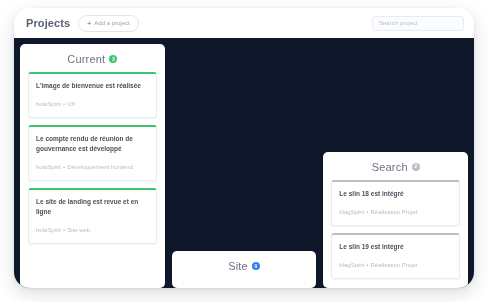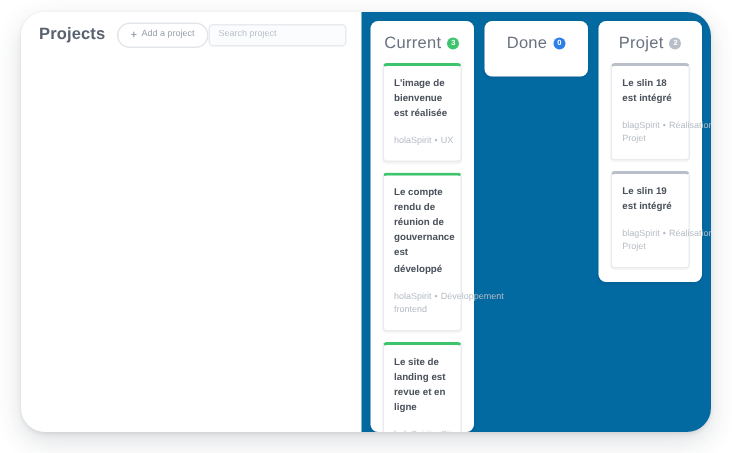--- a/index.html
+++ b/index.html
@@ -21,21 +21,21 @@
     left: 14px;
     top: 8px;
     width: 460px;
     height: 280px;
     background: #ffffff;
     border-radius: 16px;
     box-shadow: 0 6px 18px rgba(40,48,60,0.16),
                 0 1px 3px rgba(40,48,60,0.10);
     overflow: hidden;
     display: flex;
-    flex-direction: row;
+    flex-direction: column;
   }
 
   
   .topbar {
     height: 30px;
     flex: 0 0 30px;
     background: #ffffff;
     display: flex;
     align-items: center;
     padding: 0 10px 0 12px;
@@ -81,23 +81,23 @@
     padding: 0 6px;
     box-sizing: border-box;
     outline: none;
     font-family: "Liberation Sans", sans-serif;
   }
   .search-box::placeholder { color: #b9bfc8; }
 
   
   .board {
     flex: 1 1 auto;
-    background: #0369a1;
-    display: flex;
-    align-items: flex-start;
+    background: #0f172a;
+    display: flex;
+    align-items: flex-end;
     gap: 7px;
     padding: 6px 6px 0 6px;
     box-sizing: border-box;
     overflow: hidden;
   }
   .column {
     flex: 1 1 0;
     min-width: 0;
     background: #ffffff;
     border-radius: 5px;
@@ -194,27 +194,27 @@
           <div class="card-title">Le compte rendu de réunion de gouvernance est développé</div>
           <div class="card-meta"><span>holaSpirit</span><span class="meta-sep">•</span><span>Développement frontend</span></div>
         </div>
         <div class="card" style="border-top-color: rgb(62, 196, 109);">
           <div class="card-title">Le site de landing est revue et en ligne</div>
           <div class="card-meta"><span>holaSpirit</span><span class="meta-sep">•</span><span>Site web</span></div>
         </div>
       </div>
       <div class="column">
         <div class="column-header">
-          <span class="column-title">Done</span>
+          <span class="column-title">Site</span>
           <span class="count-badge" style="background: rgb(46, 127, 232);">0</span>
         </div>
       </div>
       <div class="column">
         <div class="column-header">
-          <span class="column-title">Projet</span>
+          <span class="column-title">Search</span>
           <span class="count-badge" style="background: rgb(185, 191, 200);">2</span>
         </div>
         <div class="card" style="border-top-color: rgb(185, 191, 200);">
           <div class="card-title">Le slin 18 est intégré</div>
           <div class="card-meta"><span>blagSpirit</span><span class="meta-sep">•</span><span>Réalisation Projet</span></div>
         </div>
         <div class="card" style="border-top-color: rgb(185, 191, 200);">
           <div class="card-title">Le slin 19 est intégré</div>
           <div class="card-meta"><span>blagSpirit</span><span class="meta-sep">•</span><span>Réalisation Projet</span></div>
         </div>

